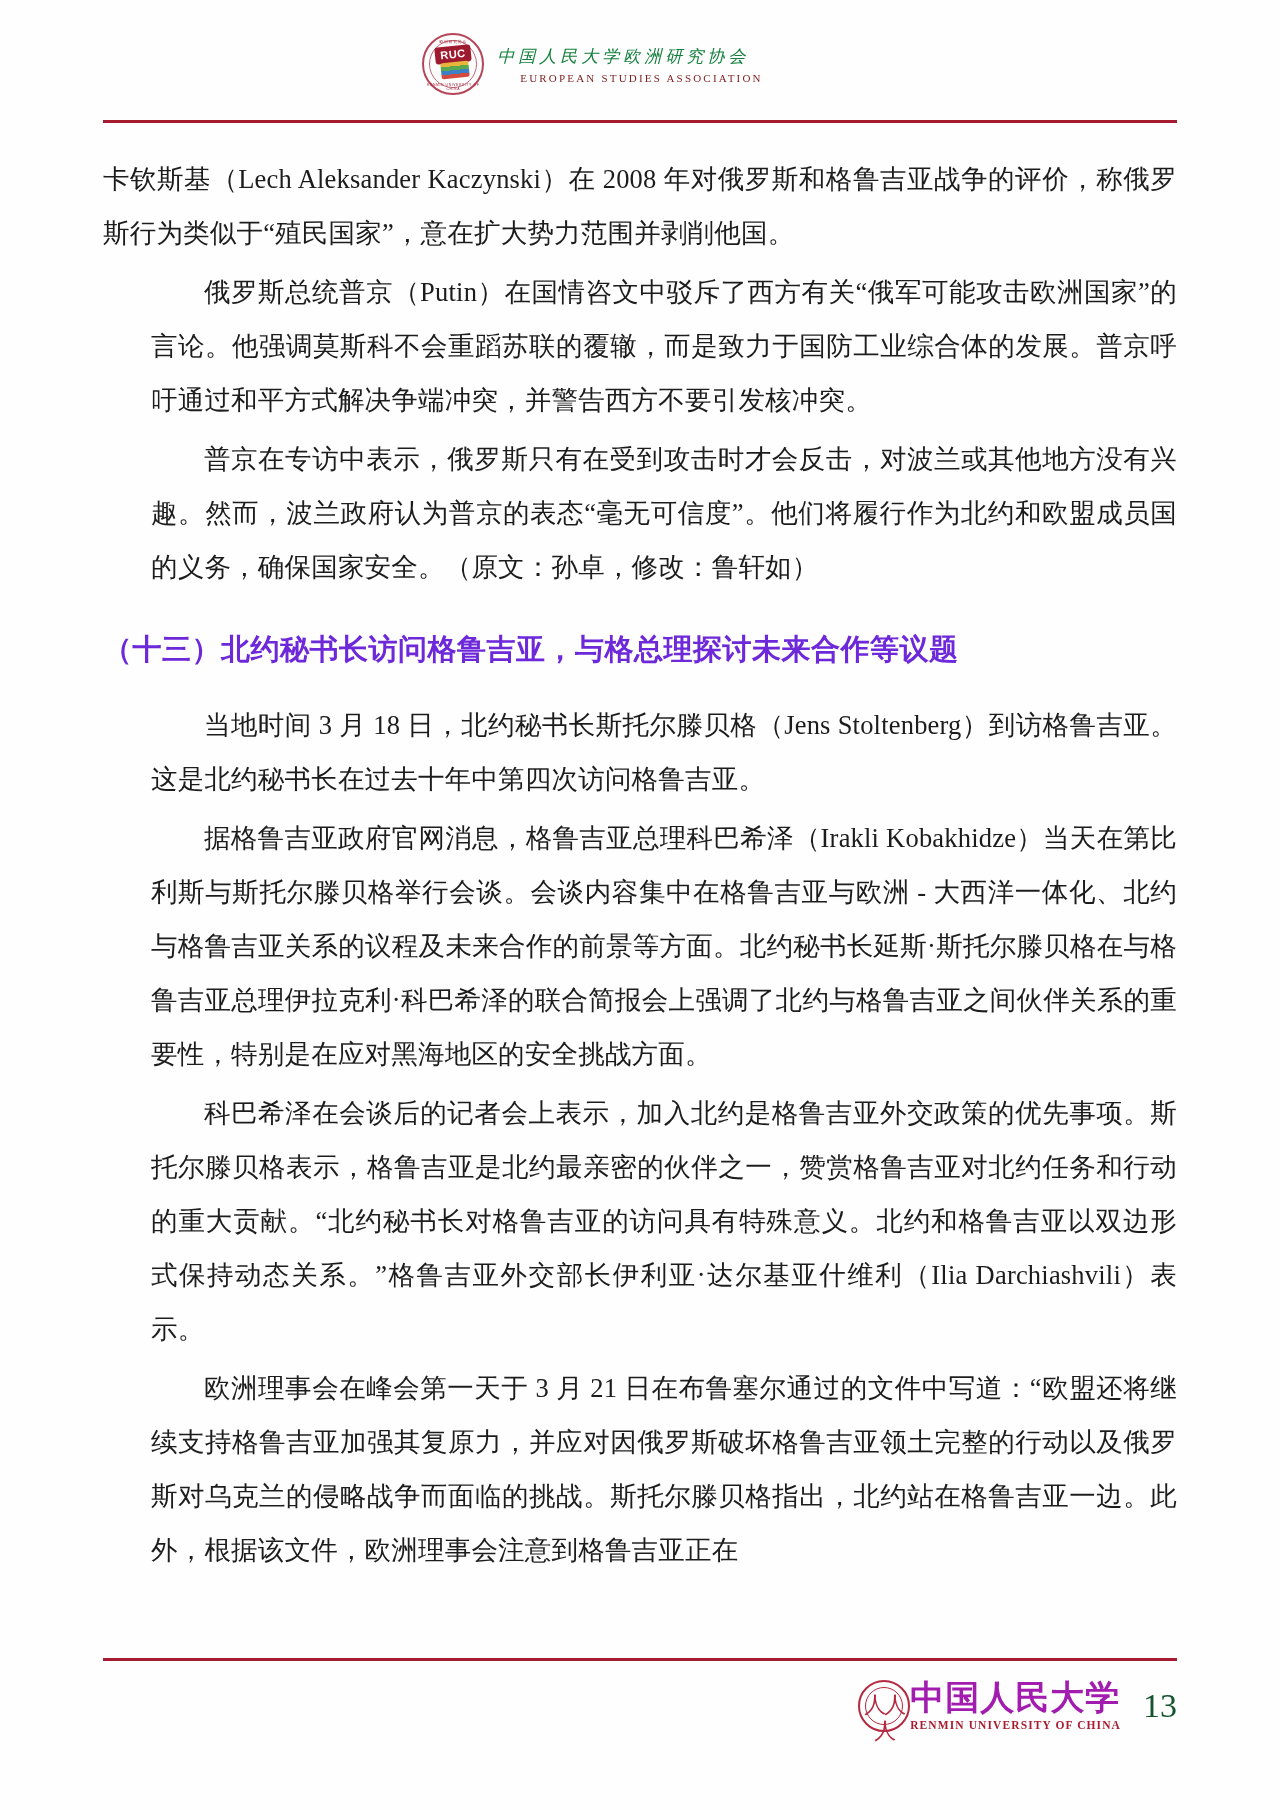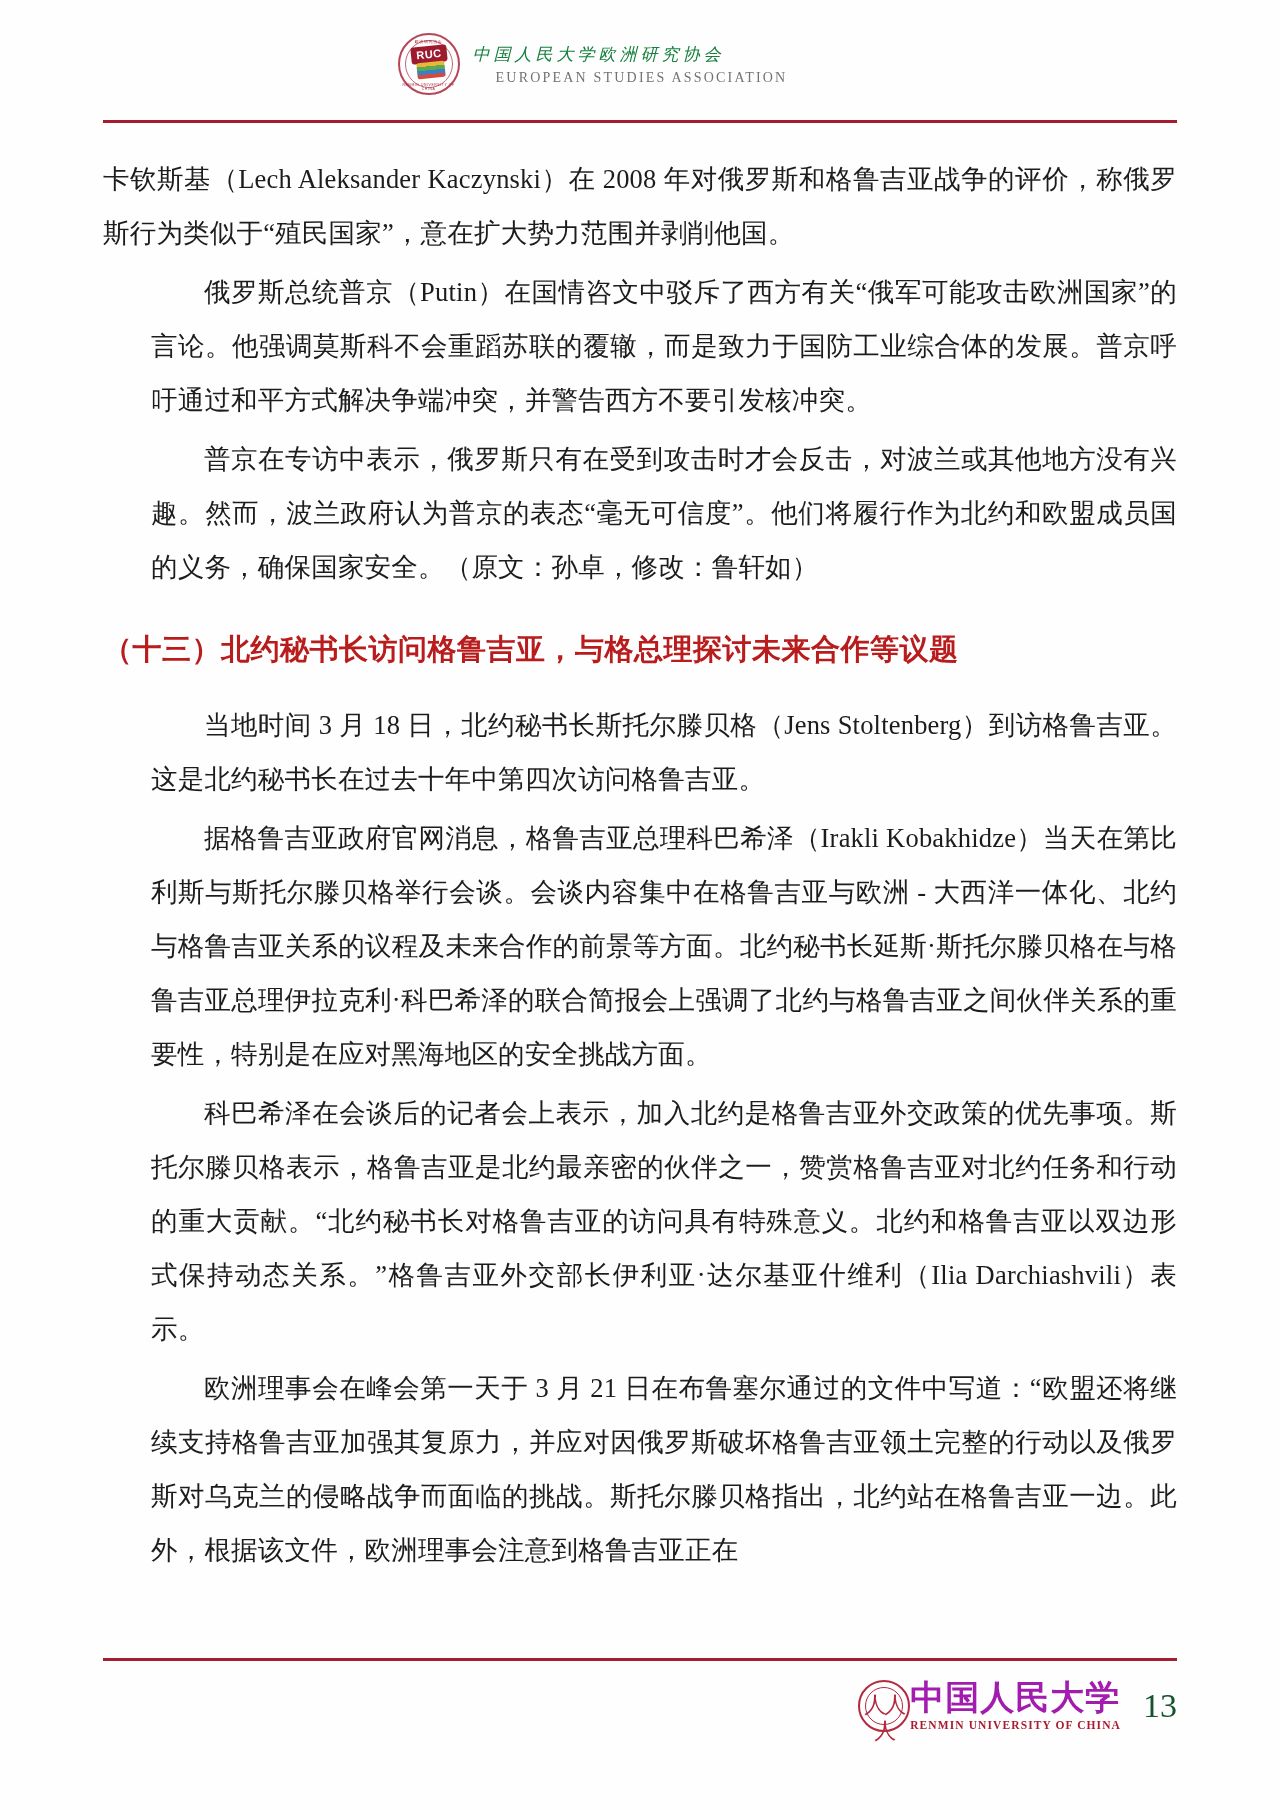--- a/index.html
+++ b/index.html
@@ -117,22 +117,22 @@
   .header-cn {
     font-family: "Liberation Serif", "DejaVu Serif", serif;
     font-size: 17px;
     color: #15803d;
     letter-spacing: 4px;
     font-style: italic;
     white-space: nowrap;
   }
   .header-en {
     font-family: "Liberation Serif", "DejaVu Serif", serif;
-    font-size: 14px;
-    color: #737373;
+    font-size: 11px;
+    color: #7f1d1d;
     letter-spacing: 2.2px;
     white-space: nowrap;
     margin-left: 23px;
   }
 
   
   .rule {
     position: absolute;
     left: 103px;
     width: 1074px;
@@ -162,21 +162,21 @@
   }
   p.indent { text-indent: 2em; margin-left: 48px; }
 
   h2.section-heading {
     margin: 28px 0 22px 0;
     font-family: "Liberation Sans", "DejaVu Sans", sans-serif;
     font-size: 29px;
     font-weight: bold;
     line-height: 54px;
     letter-spacing: .5px;
-    color: #b91c1c;
+    color: #6d28d9;
   }
 
   
   .page-footer {
     position: absolute;
     left: 0;
     top: 1680px;
     width: 1280px;
     height: 80px;
   }

